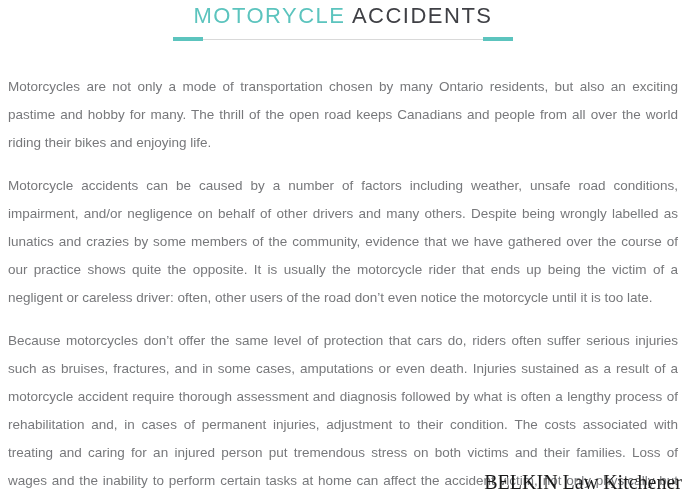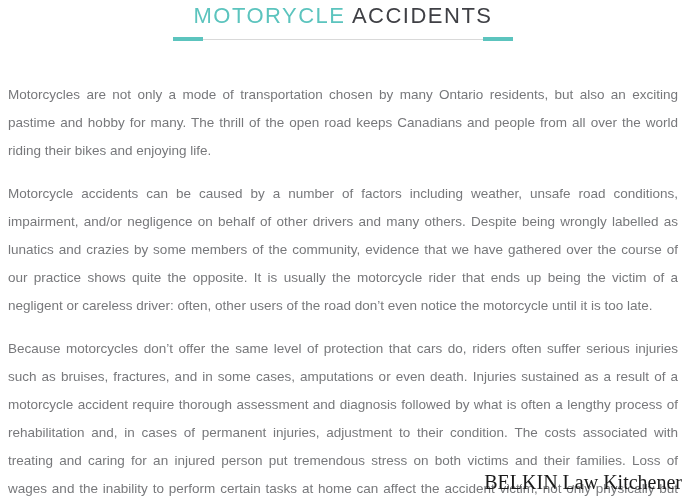--- a/index.html
+++ b/index.html
@@ -47,21 +47,21 @@
     height: 0;
     border-top: 1px solid #d9d9d9;
   }
   .content {
     padding: 32px 8px 0 8px;
     color: #77787b;
     font-size: 13.5px;
     line-height: 28px;
   }
   .content p {
-    margin: 8px 0 15px 0;
+    margin: 0 0 15px 0;
     text-align: justify;
   }
   .content p:last-child { margin-bottom: 0; }
   .watermark {
     position: absolute;
     right: 4px;
     bottom: 0px;
     font-family: "Liberation Serif", "DejaVu Serif", serif;
     font-size: 20px;
     color: #1a1a1a;

